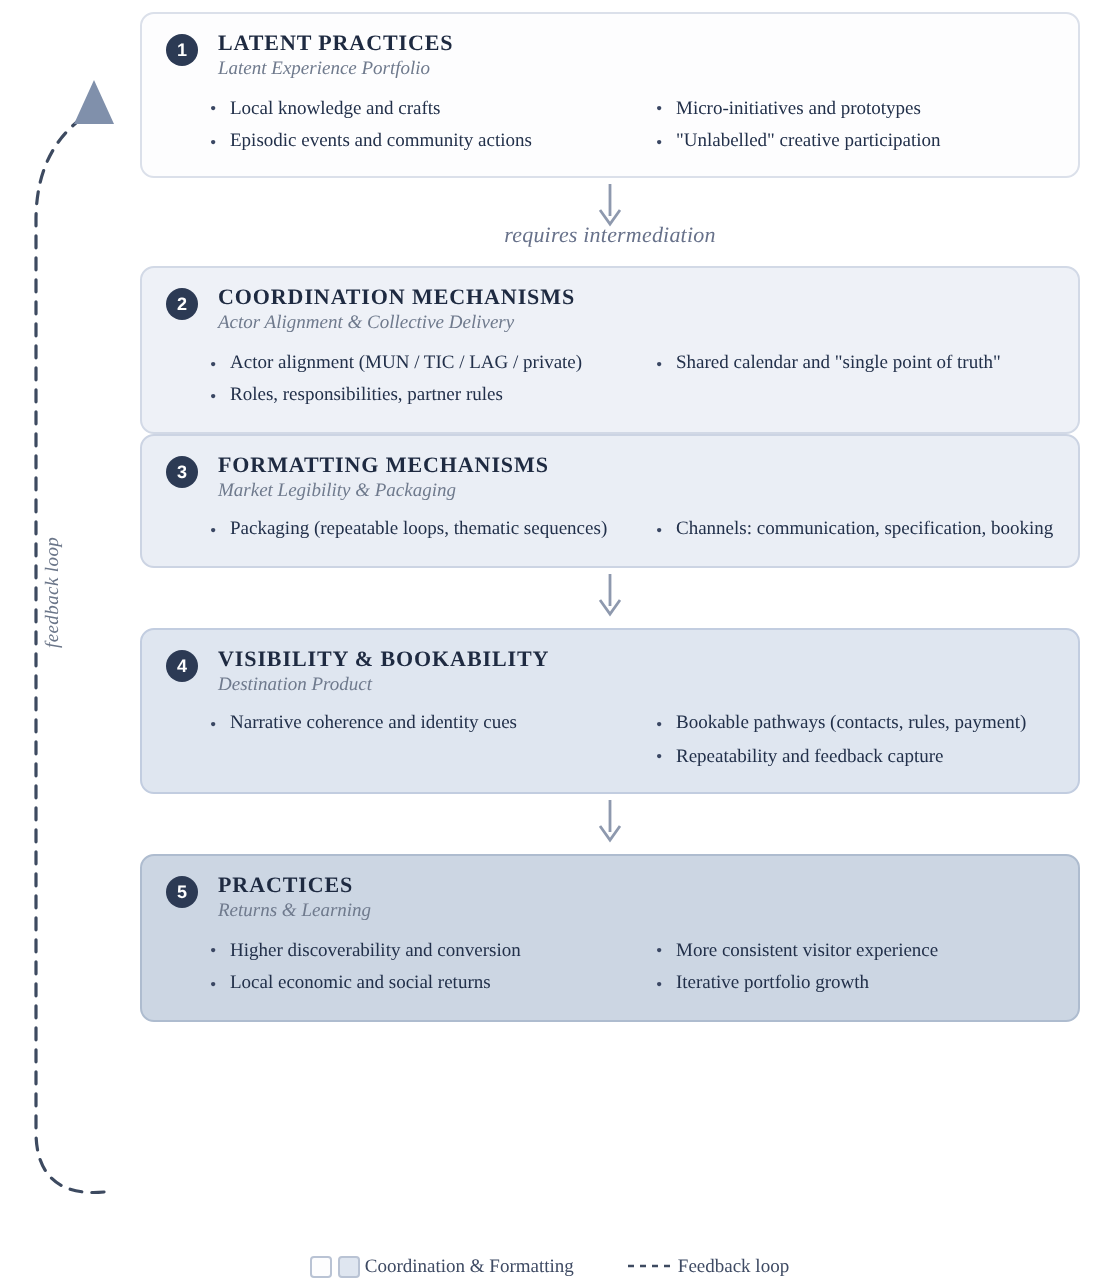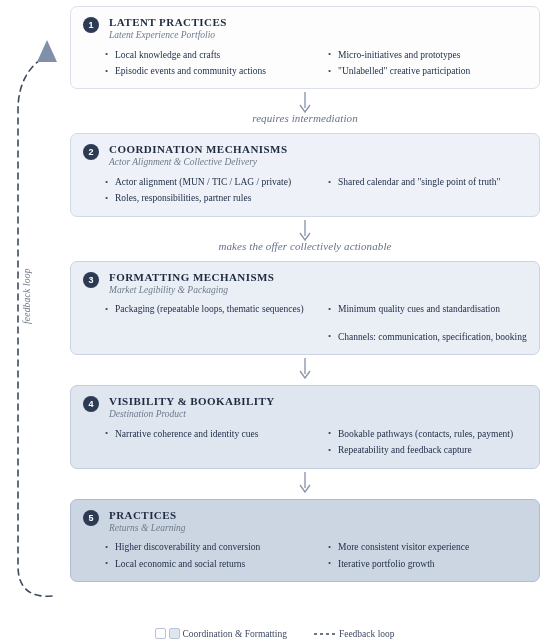--- a/index.html
+++ b/index.html
@@ -240,45 +240,35 @@
           </ul>
         </div>
         <div class="col">
           <ul>
             <li>Shared calendar and "single point of truth"</li>
           </ul>
         </div>
       </div>
     </div>
 
-    <div class="connector">
-      <div class="arrow-wrap">
-        <svg width="14" height="22" viewBox="0 0 14 22">
-          <line x1="7" y1="0" x2="7" y2="16" stroke="#8e99ae" stroke-width="1.4"></line>
-          <polyline points="2,13 7,20 12,13" fill="none" stroke="#8e99ae" stroke-width="1.4"></polyline>
-        </svg>
-      </div>
-      <div class="conn-label">makes the offer collectively actionable</div>
-    </div>
 
     <div class="stage t3">
       <div class="stage-head">
         <span class="badge">3</span>
         <div class="stage-title">FORMATTING MECHANISMS</div>
         <div class="stage-sub">Market Legibility &amp; Packaging</div>
       </div>
       <div class="cols">
         <div class="col">
           <ul>
             <li>Packaging (repeatable loops, thematic sequences)</li>
           </ul>
         </div>
         <div class="col">
           <ul>
-            <li style="margin-bottom:14px;">Minimum quality cues and standardisation</li>
             <li>Channels: communication, specification, booking</li>
           </ul>
         </div>
       </div>
     </div>
 
     <div class="connector plain">
       <div class="arrow-wrap">
         <svg width="14" height="22" viewBox="0 0 14 22">
           <line x1="7" y1="0" x2="7" y2="16" stroke="#8e99ae" stroke-width="1.4"></line>

